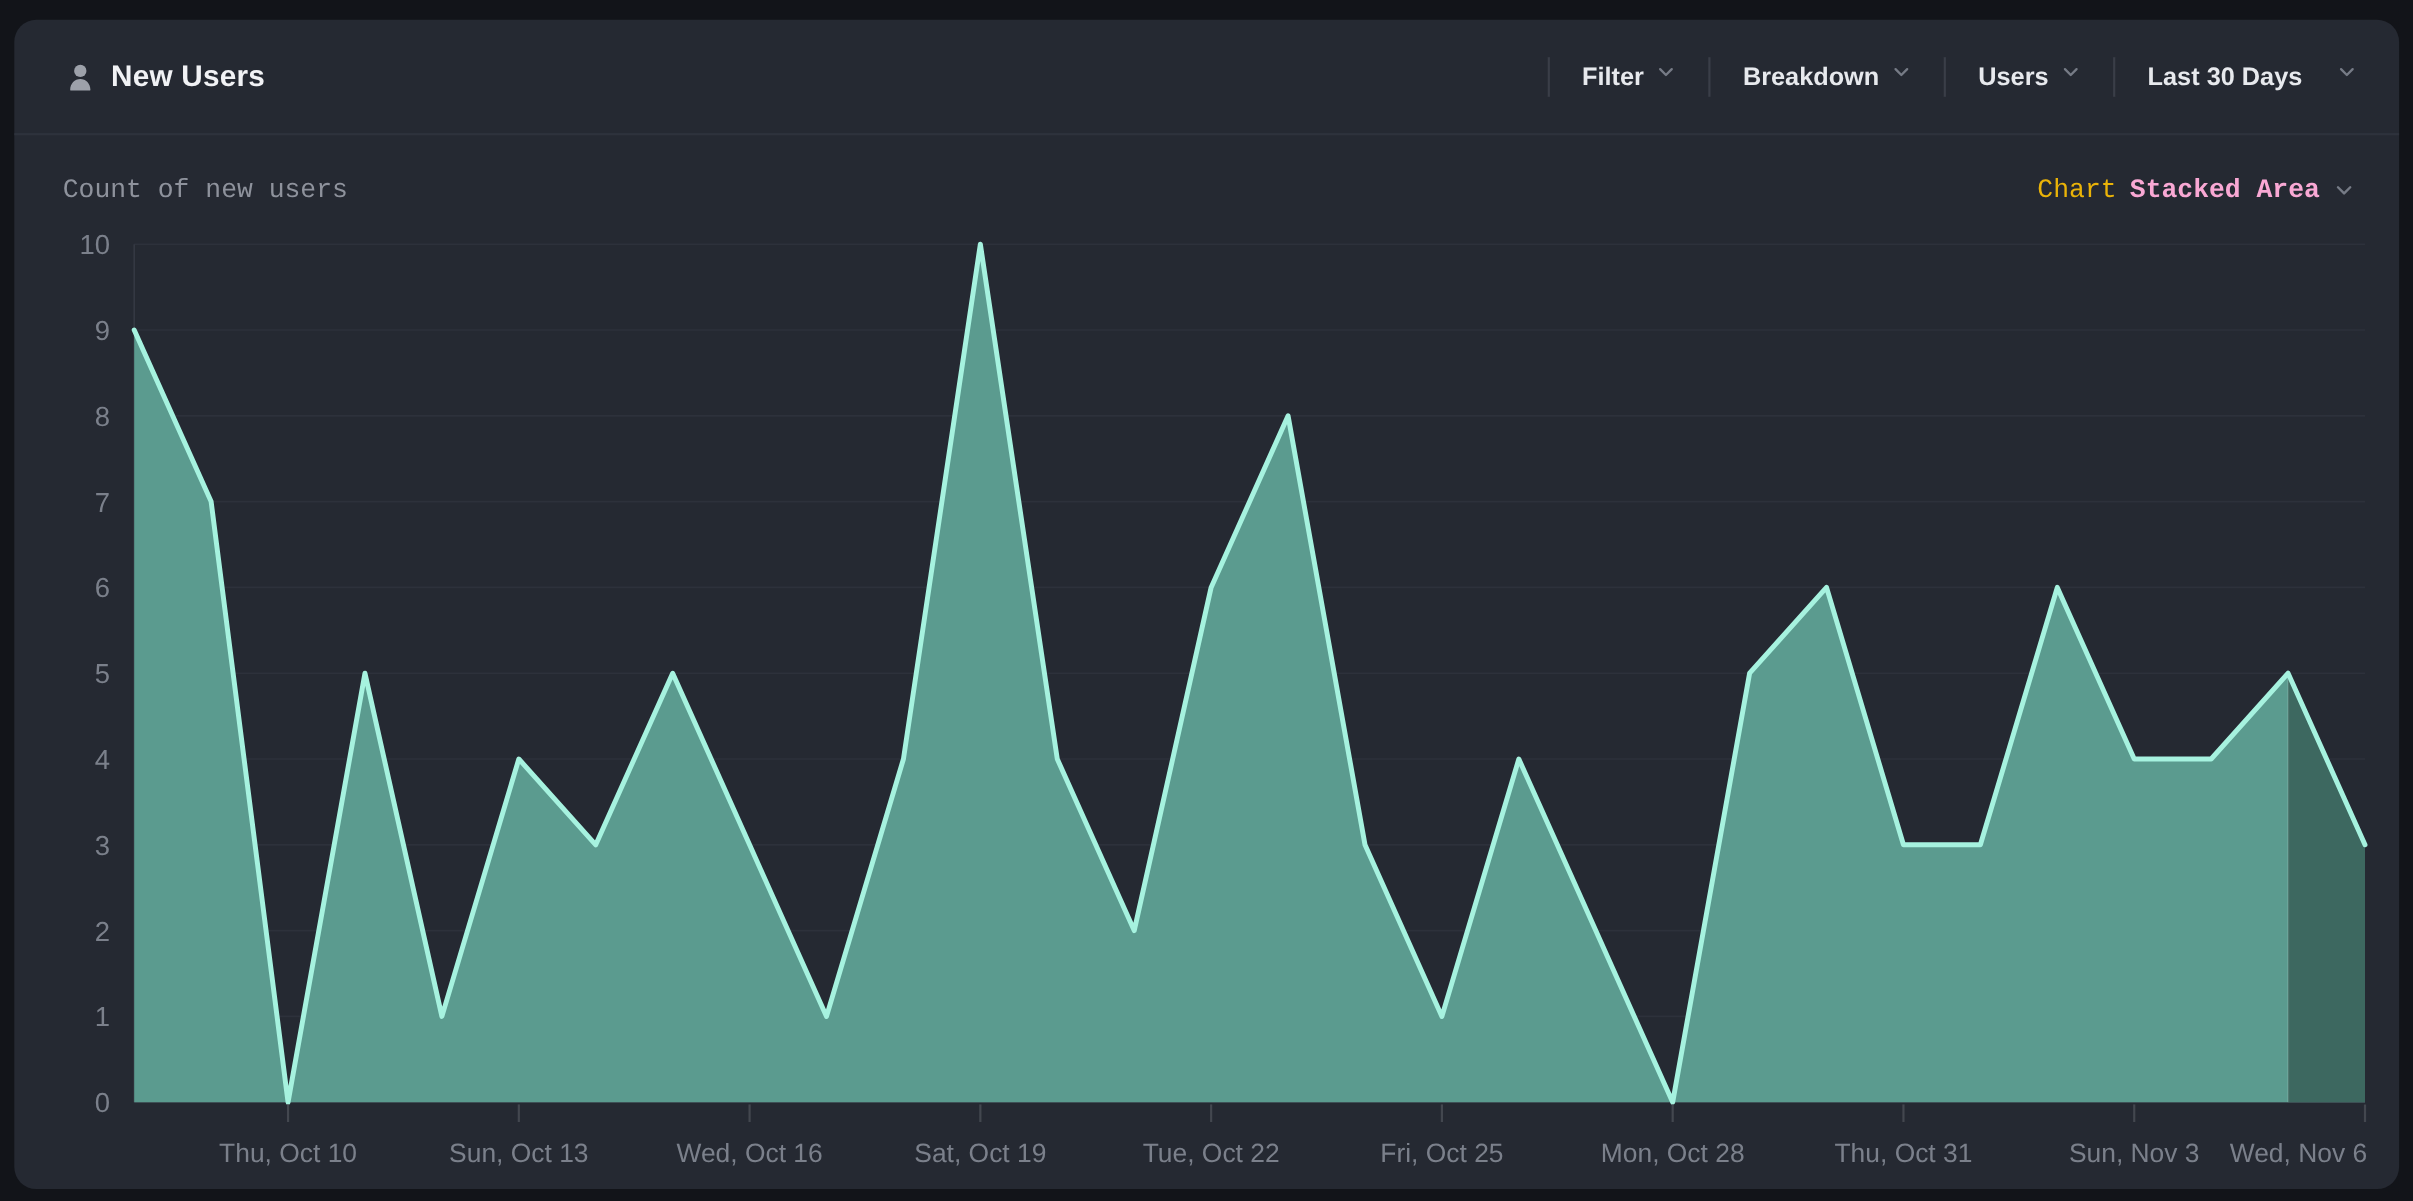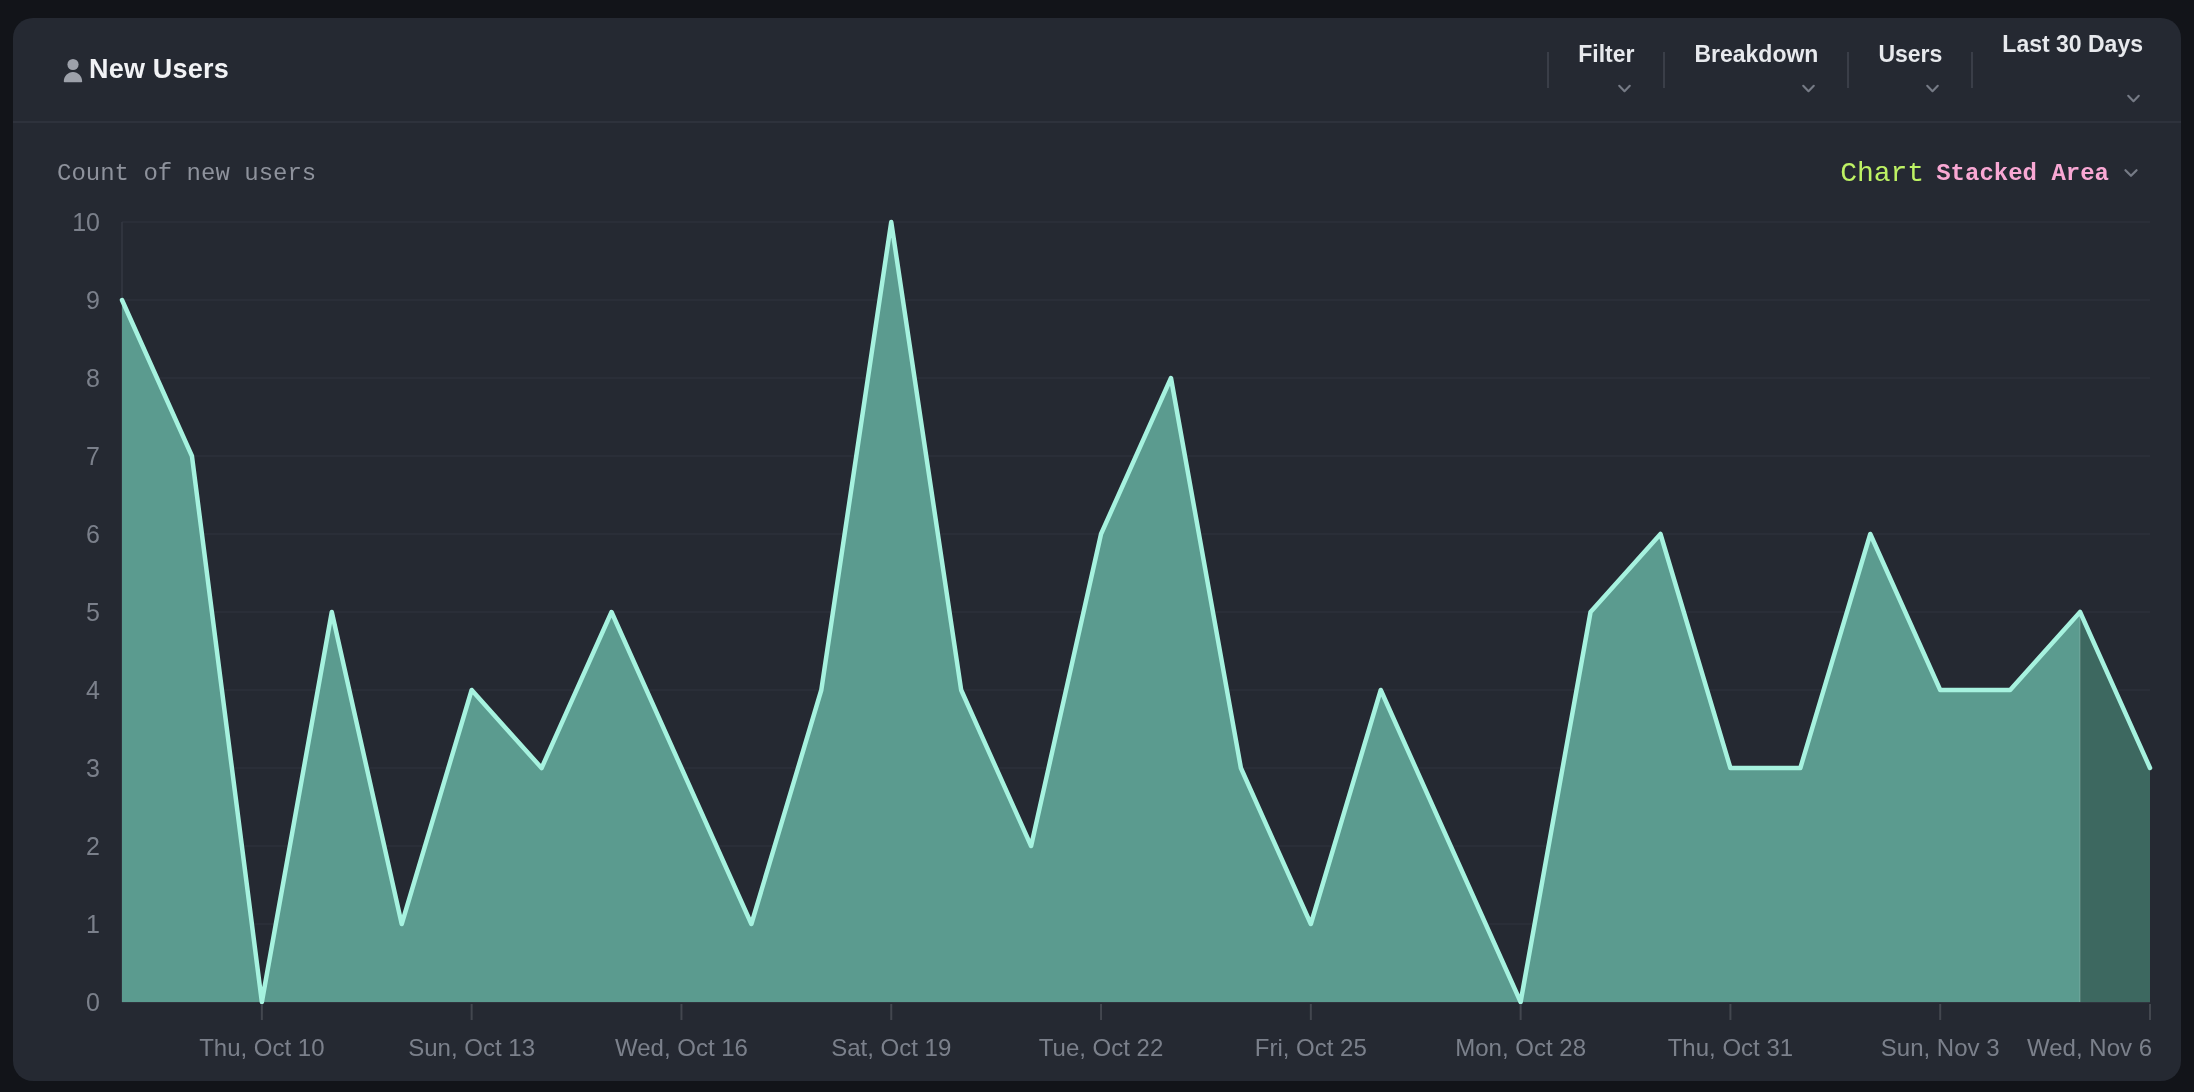--- a/index.html
+++ b/index.html
@@ -2,32 +2,32 @@
 <html><head>
 <meta charset="utf-8">
 <style>
   html,body{margin:0;padding:0;width:2194px;height:1092px;background:#121419;
     font-family:"Liberation Sans","DejaVu Sans",sans-serif;overflow:hidden;}
   .card{position:absolute;left:13px;top:18px;width:2168px;height:1063px;
     background:#252932;border-radius:20px;}
   
   .card-header{position:absolute;left:0;top:0;width:100%;height:105px;
     border-bottom:2px solid #2e323c;display:flex;align-items:center;justify-content:space-between;box-sizing:border-box;padding:0 34px 0 44px;}
-  .title-group{display:flex;align-items:center;gap:0;}
+  .title-group{display:flex;align-items:center;gap:12px;}
   .widget-title{color:#f1f2f5;font-size:27px;font-weight:600;letter-spacing:.2px;}
   .controls{display:flex;align-items:center;height:100%;}
-  .control{display:flex;align-items:flex-end;gap:11px;padding:0 29px;cursor:pointer;flex-direction:column;}
+  .control{display:flex;align-items:flex-start;gap:11px;padding:0 29px;cursor:pointer;}
   .control .lbl{color:#e7e9ed;font-size:23px;font-weight:600;}
   .vsep{width:2px;height:36px;background:#3a3e48;}
   
   .subheader{position:absolute;left:0;top:128px;width:100%;box-sizing:border-box;
     padding:0 40px 0 44px;display:flex;align-items:center;justify-content:space-between;height:54px;font-family:Liberation Mono, monospace;}
   .metric-label{color:#8e929c;font-size:24px;}
   .chart-type{display:flex;align-items:center;gap:12px;cursor:pointer;}
-  .chart-type .muted{color:#bef264;font-size:28px;}
+  .chart-type .muted{color:#eab308;font-size:24px;}
   .chart-type .strong{color:#f9a8d4;font-size:24px;font-weight:600;}
   .chev{display:inline-flex;}
   svg.chart{position:absolute;left:0;top:0;width:2168px;height:1063px;display:block;}
 </style>
 </head>
 <body>
 
 <div class="card">
 
   <svg class="chart" id="chart-svg" xmlns="http://www.w3.org/2000/svg">

